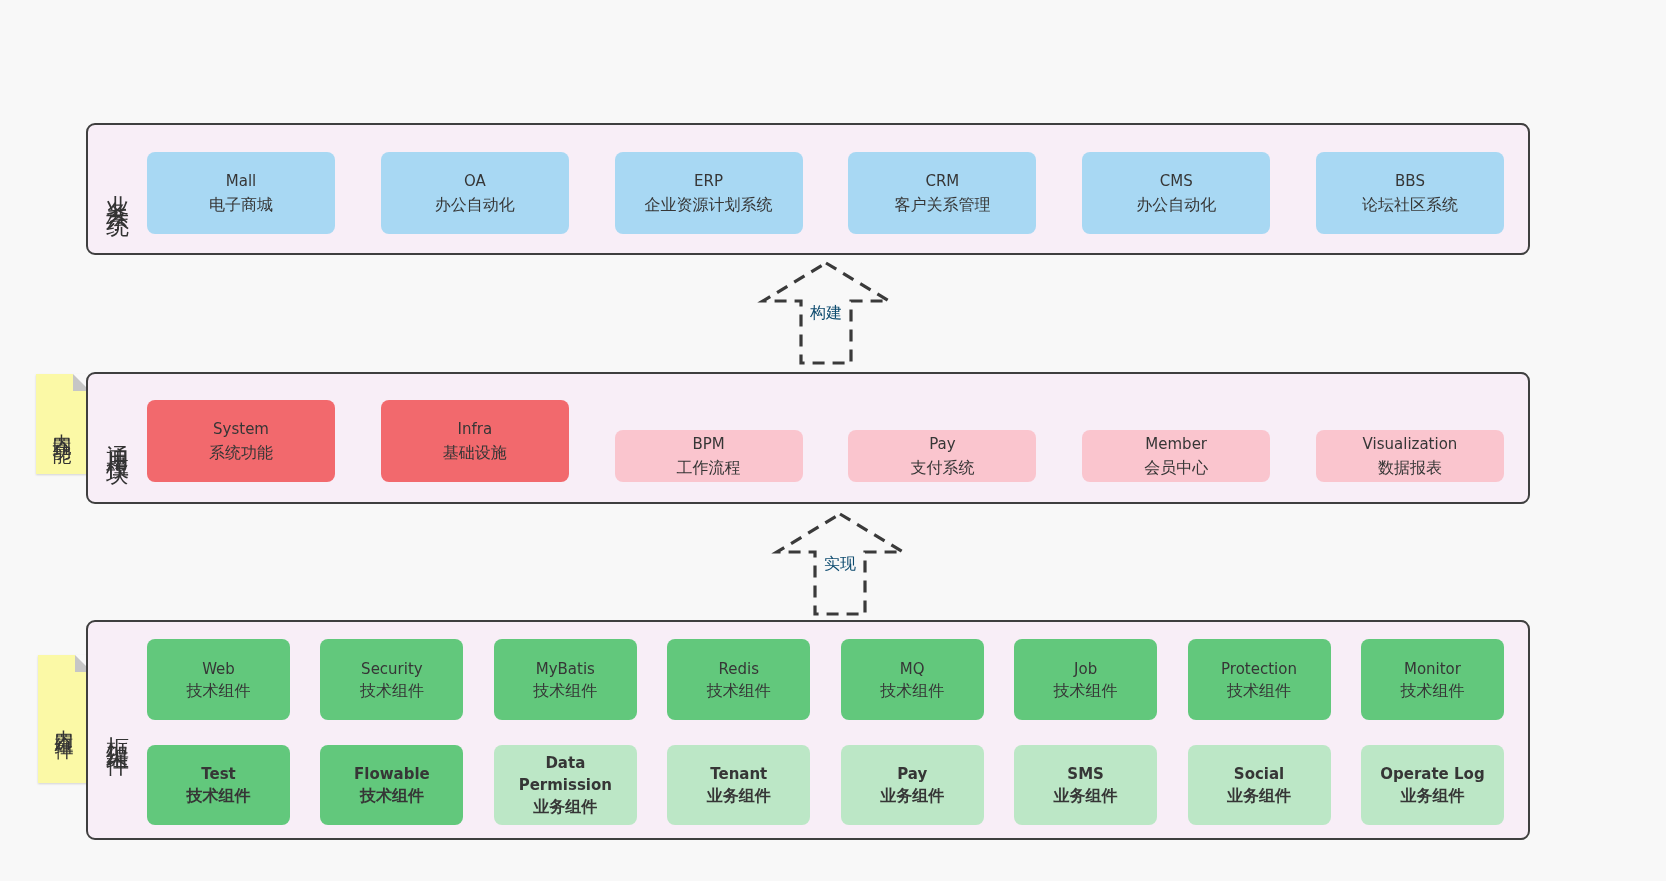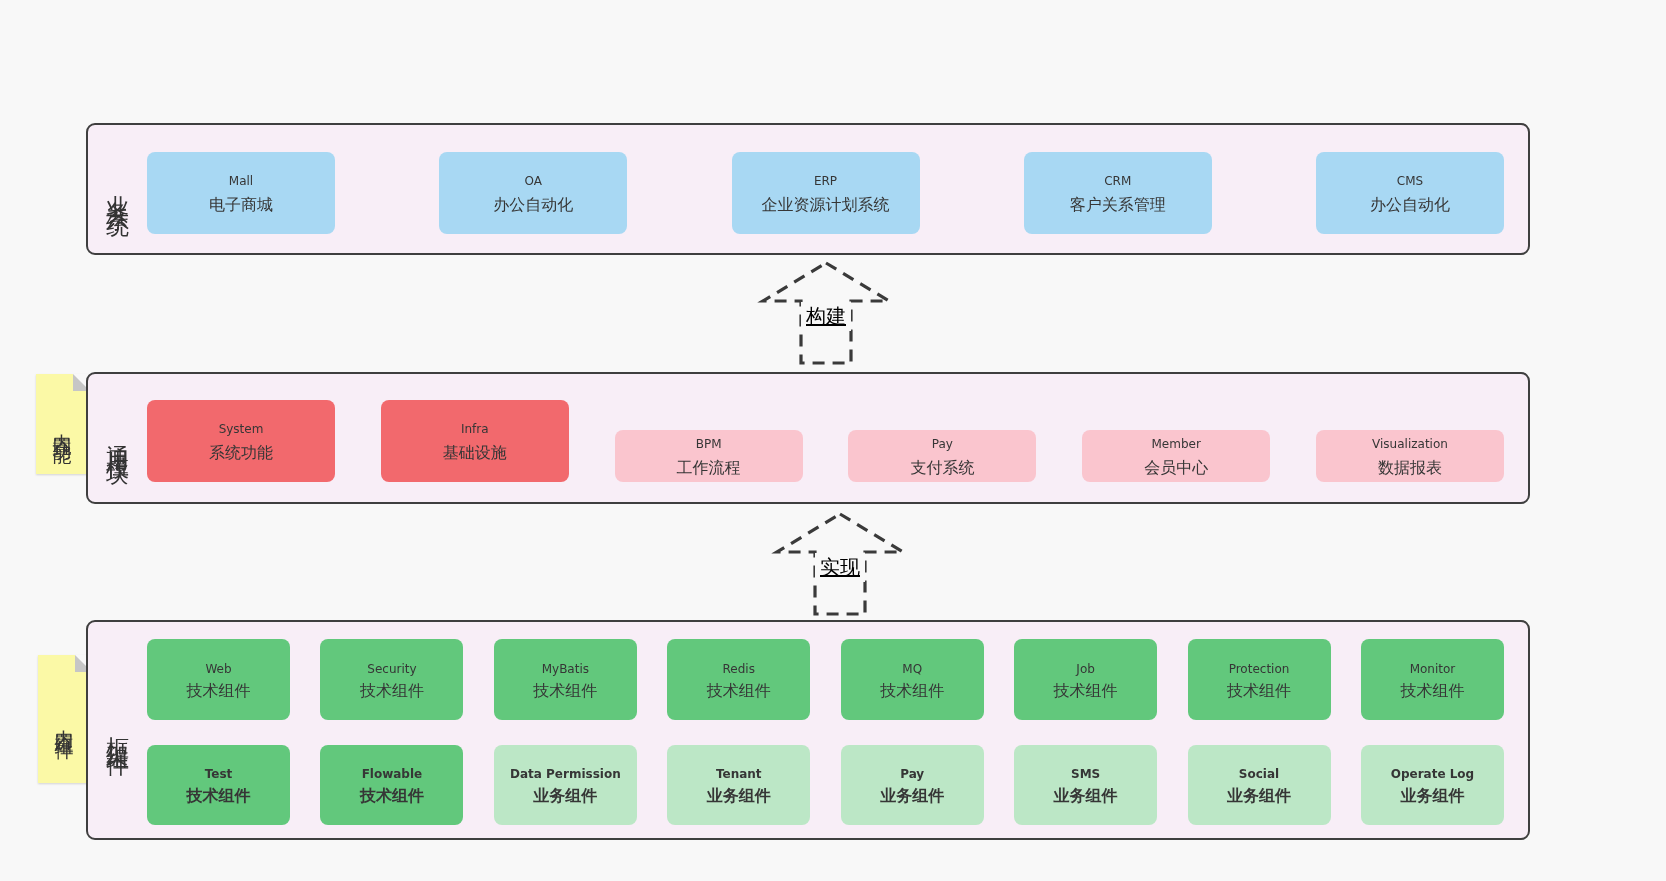--- a/index.html
+++ b/index.html
@@ -30,21 +30,21 @@
   .layer-2 .row-0{top:26px;height:82px;}
   .layer-3 .row-0{top:17px;height:81px;}
   .layer-3 .row-1{top:123px;height:80px;font-weight:bold;}
   .box{
     border-radius:8px;display:flex;flex-direction:column;
     justify-content:center;align-items:center;text-align:center;
     line-height:23px;padding:2px 4px;box-sizing:border-box;
   }
   .layer-1 .box,.layer-2 .box{width:188px;}
   .layer-3 .box{width:143px;line-height:22px;}
-  .box .box-name{font-size:12px;}
+  .box .box-name{font-size:15px;}
   .box .box-desc{font-size:16px;}
   .v-blue{background:var(--blue,#a8d8f3);}
   .v-red{background:var(--red,#f2696d);}
   .v-pink{background:var(--pink,#fac5ce);margin-top:30px;}
   .v-green{background:var(--green,#62c87c);}
   .v-green-light{background:var(--green-light,#bce7c6);}
   .note{
     position:absolute;width:54px;z-index:1;
     background:var(--note-yellow,#fbf9a6);
     box-shadow:0 1px 2px rgba(0,0,0,.15);
@@ -61,21 +61,21 @@
     writing-mode:vertical-rl;text-orientation:upright;
     font-size:19px;letter-spacing:4px;color:#333;white-space:nowrap;
   }
   .arrow{position:absolute;width:140px;height:106px;z-index:1;}
   .arrow-1{left:756px;top:260px;}
   .arrow-2{left:770px;top:511px;}
   .arrow svg{position:absolute;left:0;top:0;}
   .arrow-label{
     position:absolute;left:50%;top:42px;transform:translateX(-50%);
     background:var(--page-bg,#f8f8f8);padding:1px 5px;
-    font-size:20px;color:#000000;white-space:nowrap;text-decoration:underline;
+    font-size:16px;color:#0c4a6e;white-space:nowrap;
   }
 </style>
 </head>
 <body>
 
 <div class="canvas">
 
   <div class="note note-1">
     <span class="note-fold"></span>
     <span class="note-text">内置功能</span>
@@ -101,20 +101,24 @@
           <div class="box-name">ERP</div>
           <div class="box-desc">企业资源计划系统</div>
         </div>
         <div class="box v-blue">
           <div class="box-name">CRM</div>
           <div class="box-desc">客户关系管理</div>
         </div>
         <div class="box v-blue">
           <div class="box-name">CMS</div>
           <div class="box-desc">办公自动化</div>
+        </div>
+        <div class="box v-blue">
+          <div class="box-name">BBS</div>
+          <div class="box-desc">论坛社区系统</div>
         </div>
       </div>
   </div>
 
   <div class="arrow arrow-1">
     <svg width="140" height="106" viewBox="0 0 140 106">
       <polygon points="70,3 133,41 95,41 95,103 45,103 45,41 7,41" fill="#f8f8f8" stroke="#3a3a3a" stroke-width="3.2" stroke-dasharray="12 8"></polygon>
     </svg>
     <span class="arrow-label">构建</span>
   </div>

